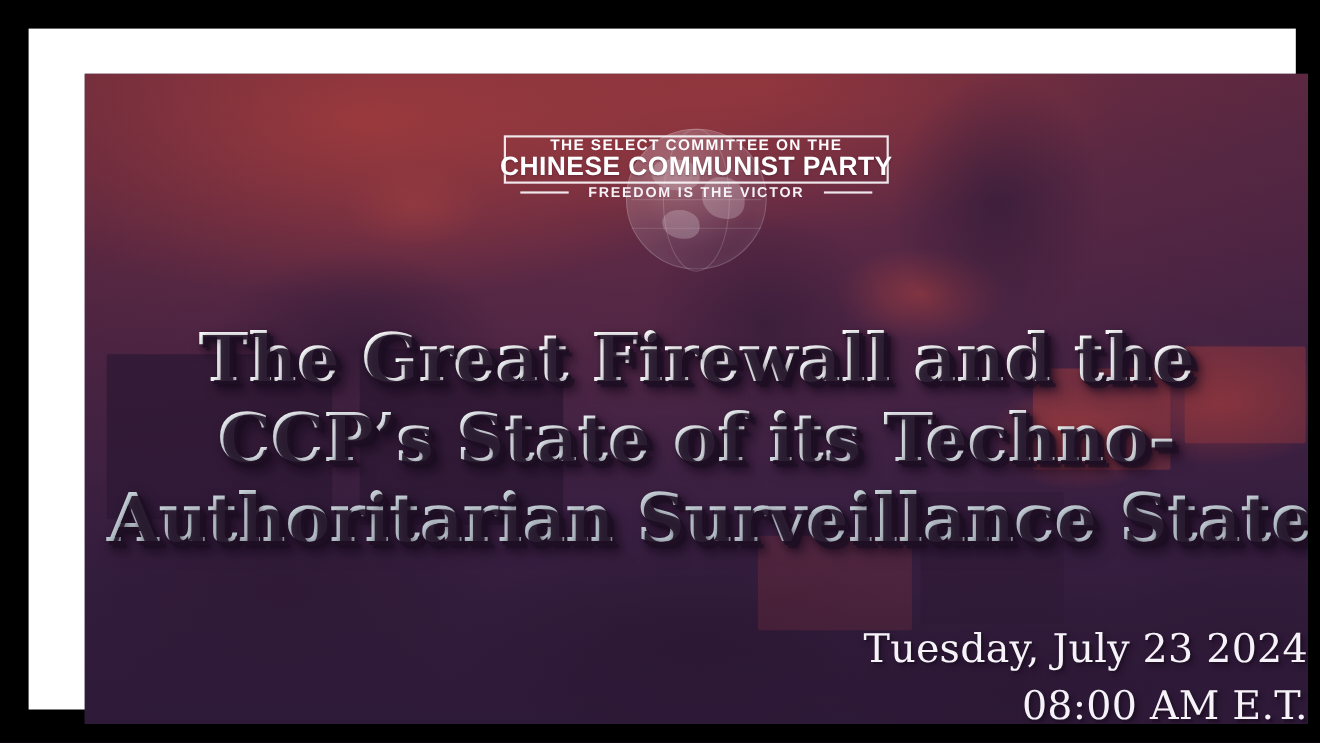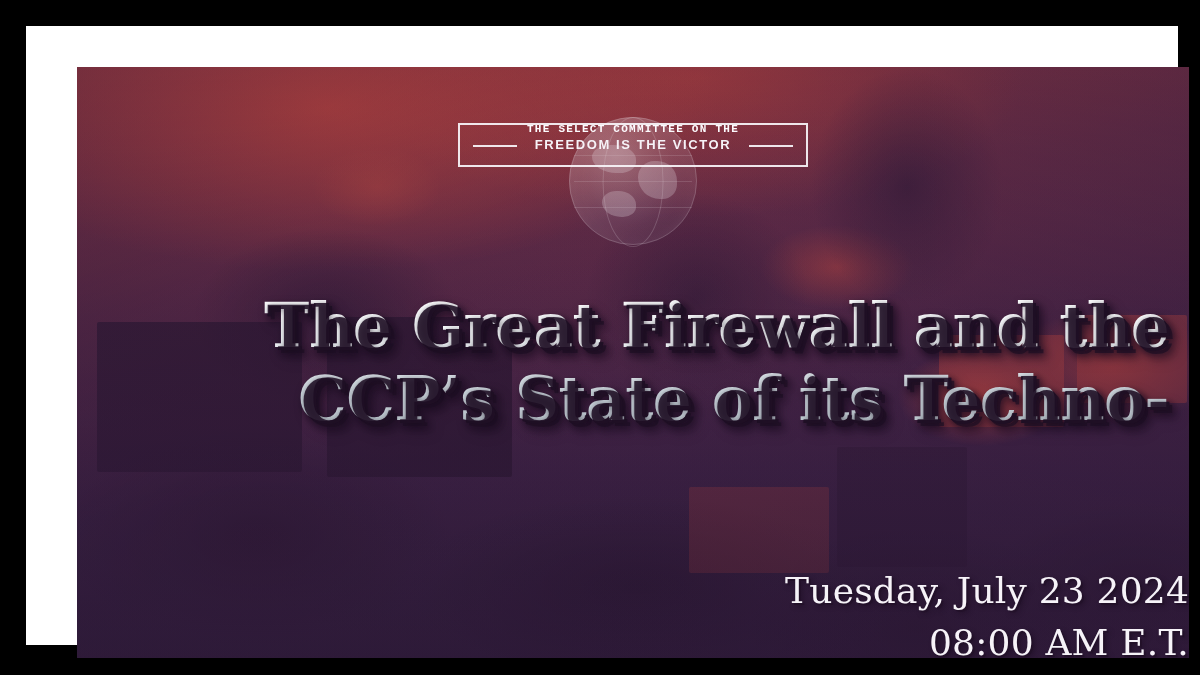--- a/index.html
+++ b/index.html
@@ -111,23 +111,23 @@
     display:flex; flex-direction:column; align-items:center;
     z-index:2;
   }
   .logo-border{
     position:absolute; left:0; top:4px; width:350px; height:44px;
     border:2px solid rgba(248,246,250,.92);
     pointer-events:none;
   }
   .logo-line1{
     position:relative; z-index:3;
-    font-family:Liberation Mono, monospace;
-    font-weight:bold;
-    font-size:11px;
+    font-family:Liberation Sans, sans-serif;
+    font-weight:bold;
+    font-size:14px;
     letter-spacing:1.25px;
     color:#fdfbfe;
     background:transparent;
     padding:0 9px;
     margin-top:-2px;
     white-space:nowrap;
   }
   .logo-line2{
     position:relative; z-index:3;
     font-family:"Liberation Sans", sans-serif;
@@ -153,21 +153,21 @@
   .rule{
     position:absolute; top:50%; height:2px; width:44px;
     background:rgba(248,246,250,.92);
   }
   .rule.l{ left:-52px; } .rule.r{ right:-52px; }
 
   
   .headline{
     position:absolute;
     left:0; right:0; top:222px;
-    text-align:right;
+    text-align:center;
     font-family:"DejaVu Serif", "Liberation Serif", serif;
     font-weight:bold;
     font-size:61px;
     line-height:73px;
     letter-spacing:-0.5px;
     color:#e9eef2;
     background:linear-gradient(180deg,#ffffff 0%,#f2f6f8 34%,#c9d3da 72%,#b9c4cc 100%);
     -webkit-background-clip:text;
     background-clip:text;
     -webkit-text-fill-color:transparent;
@@ -222,27 +222,29 @@
           <div class="globe-lat" style="top:50%"></div>
           <div class="globe-lat" style="top:70%"></div>
           <div class="globe-land" style="left:18%; top:22%; width:34%; height:22%;"></div>
           <div class="globe-land" style="left:54%; top:34%; width:30%; height:30%;"></div>
           <div class="globe-land" style="left:26%; top:58%; width:26%; height:20%;"></div>
         </div>
 
         <div class="logo">
           <div class="logo-border"></div>
           <div class="logo-line1">THE SELECT COMMITTEE ON THE</div>
+          <div class="logo-line2">CHINESE COMMUNIST PARTY</div>
           <div class="logo-line3">FREEDOM IS THE VICTOR<span class="rule l"></span><span class="rule r"></span></div>
         </div>
       </div>
 
       <div class="headline">
         <span class="ln">The Great Firewall and the</span>
         <span class="ln">CCP’s State of its Techno-</span>
+        <span class="ln">Authoritarian Surveillance State</span>
       </div>
 
       <div class="when">
         <span class="ln">Tuesday, July 23 2024</span>
         <span class="ln">08:00 AM E.T.</span>
       </div>
 
     </div>
   </div>
 </div>

